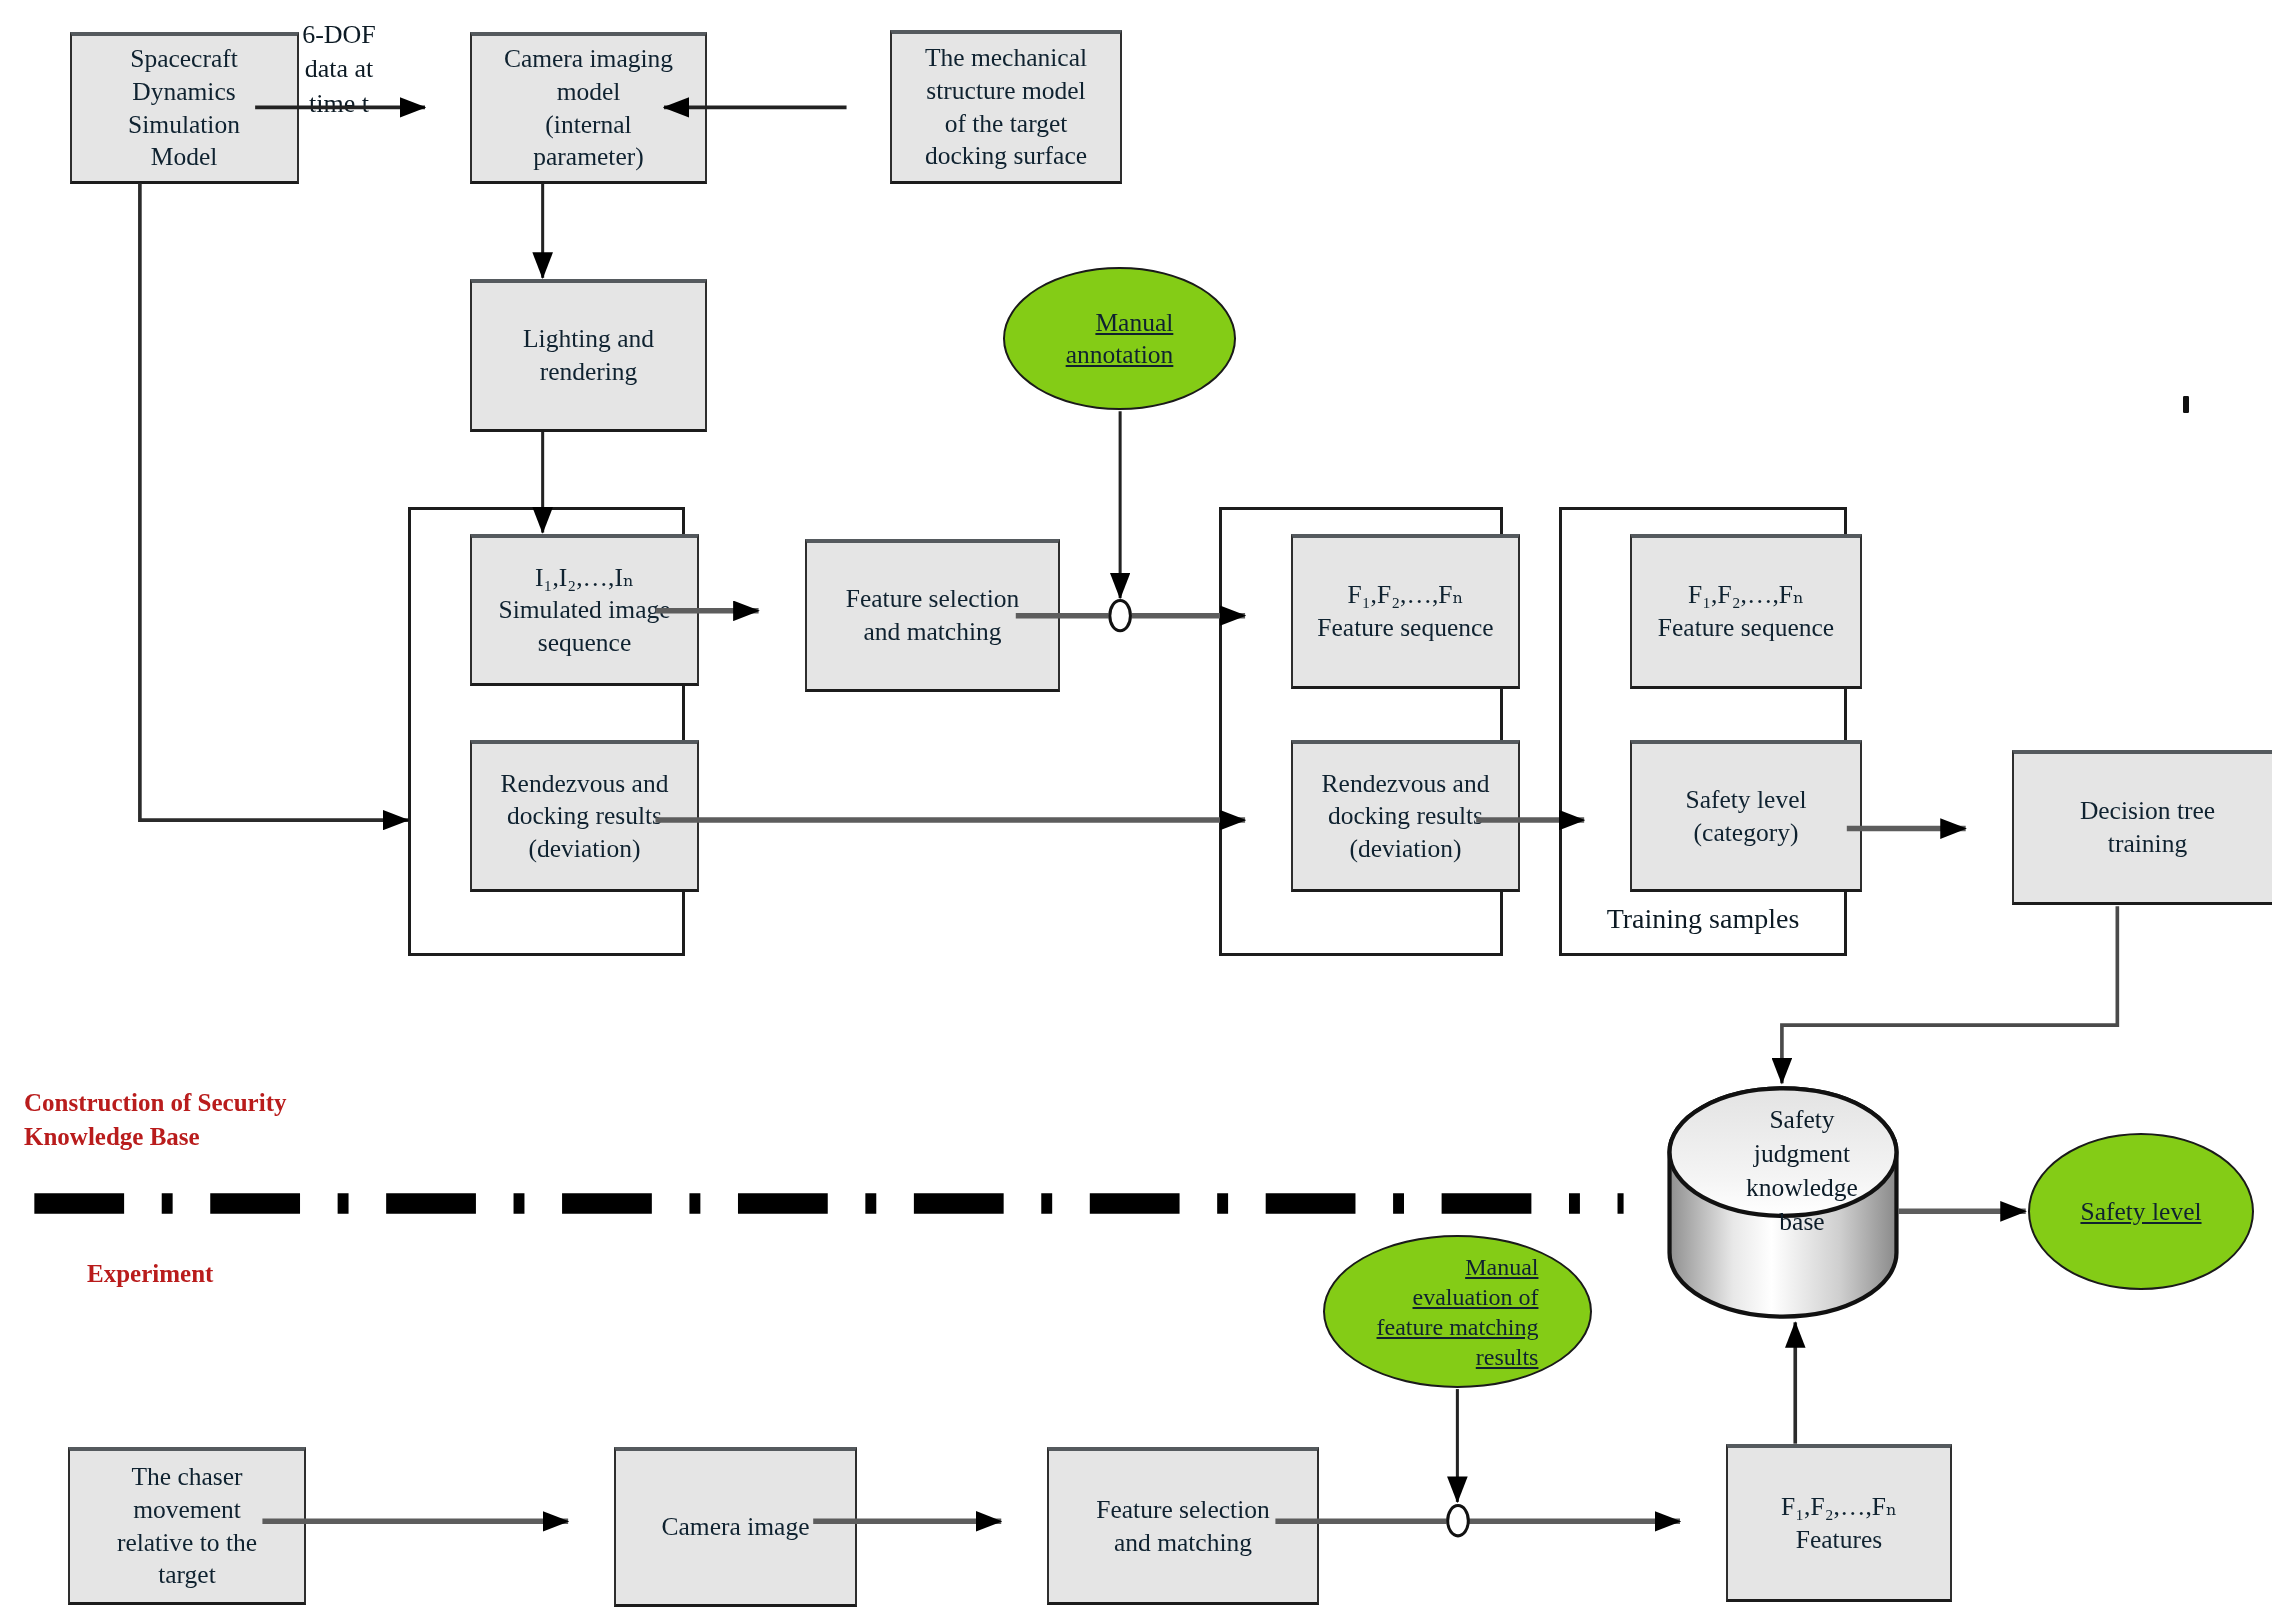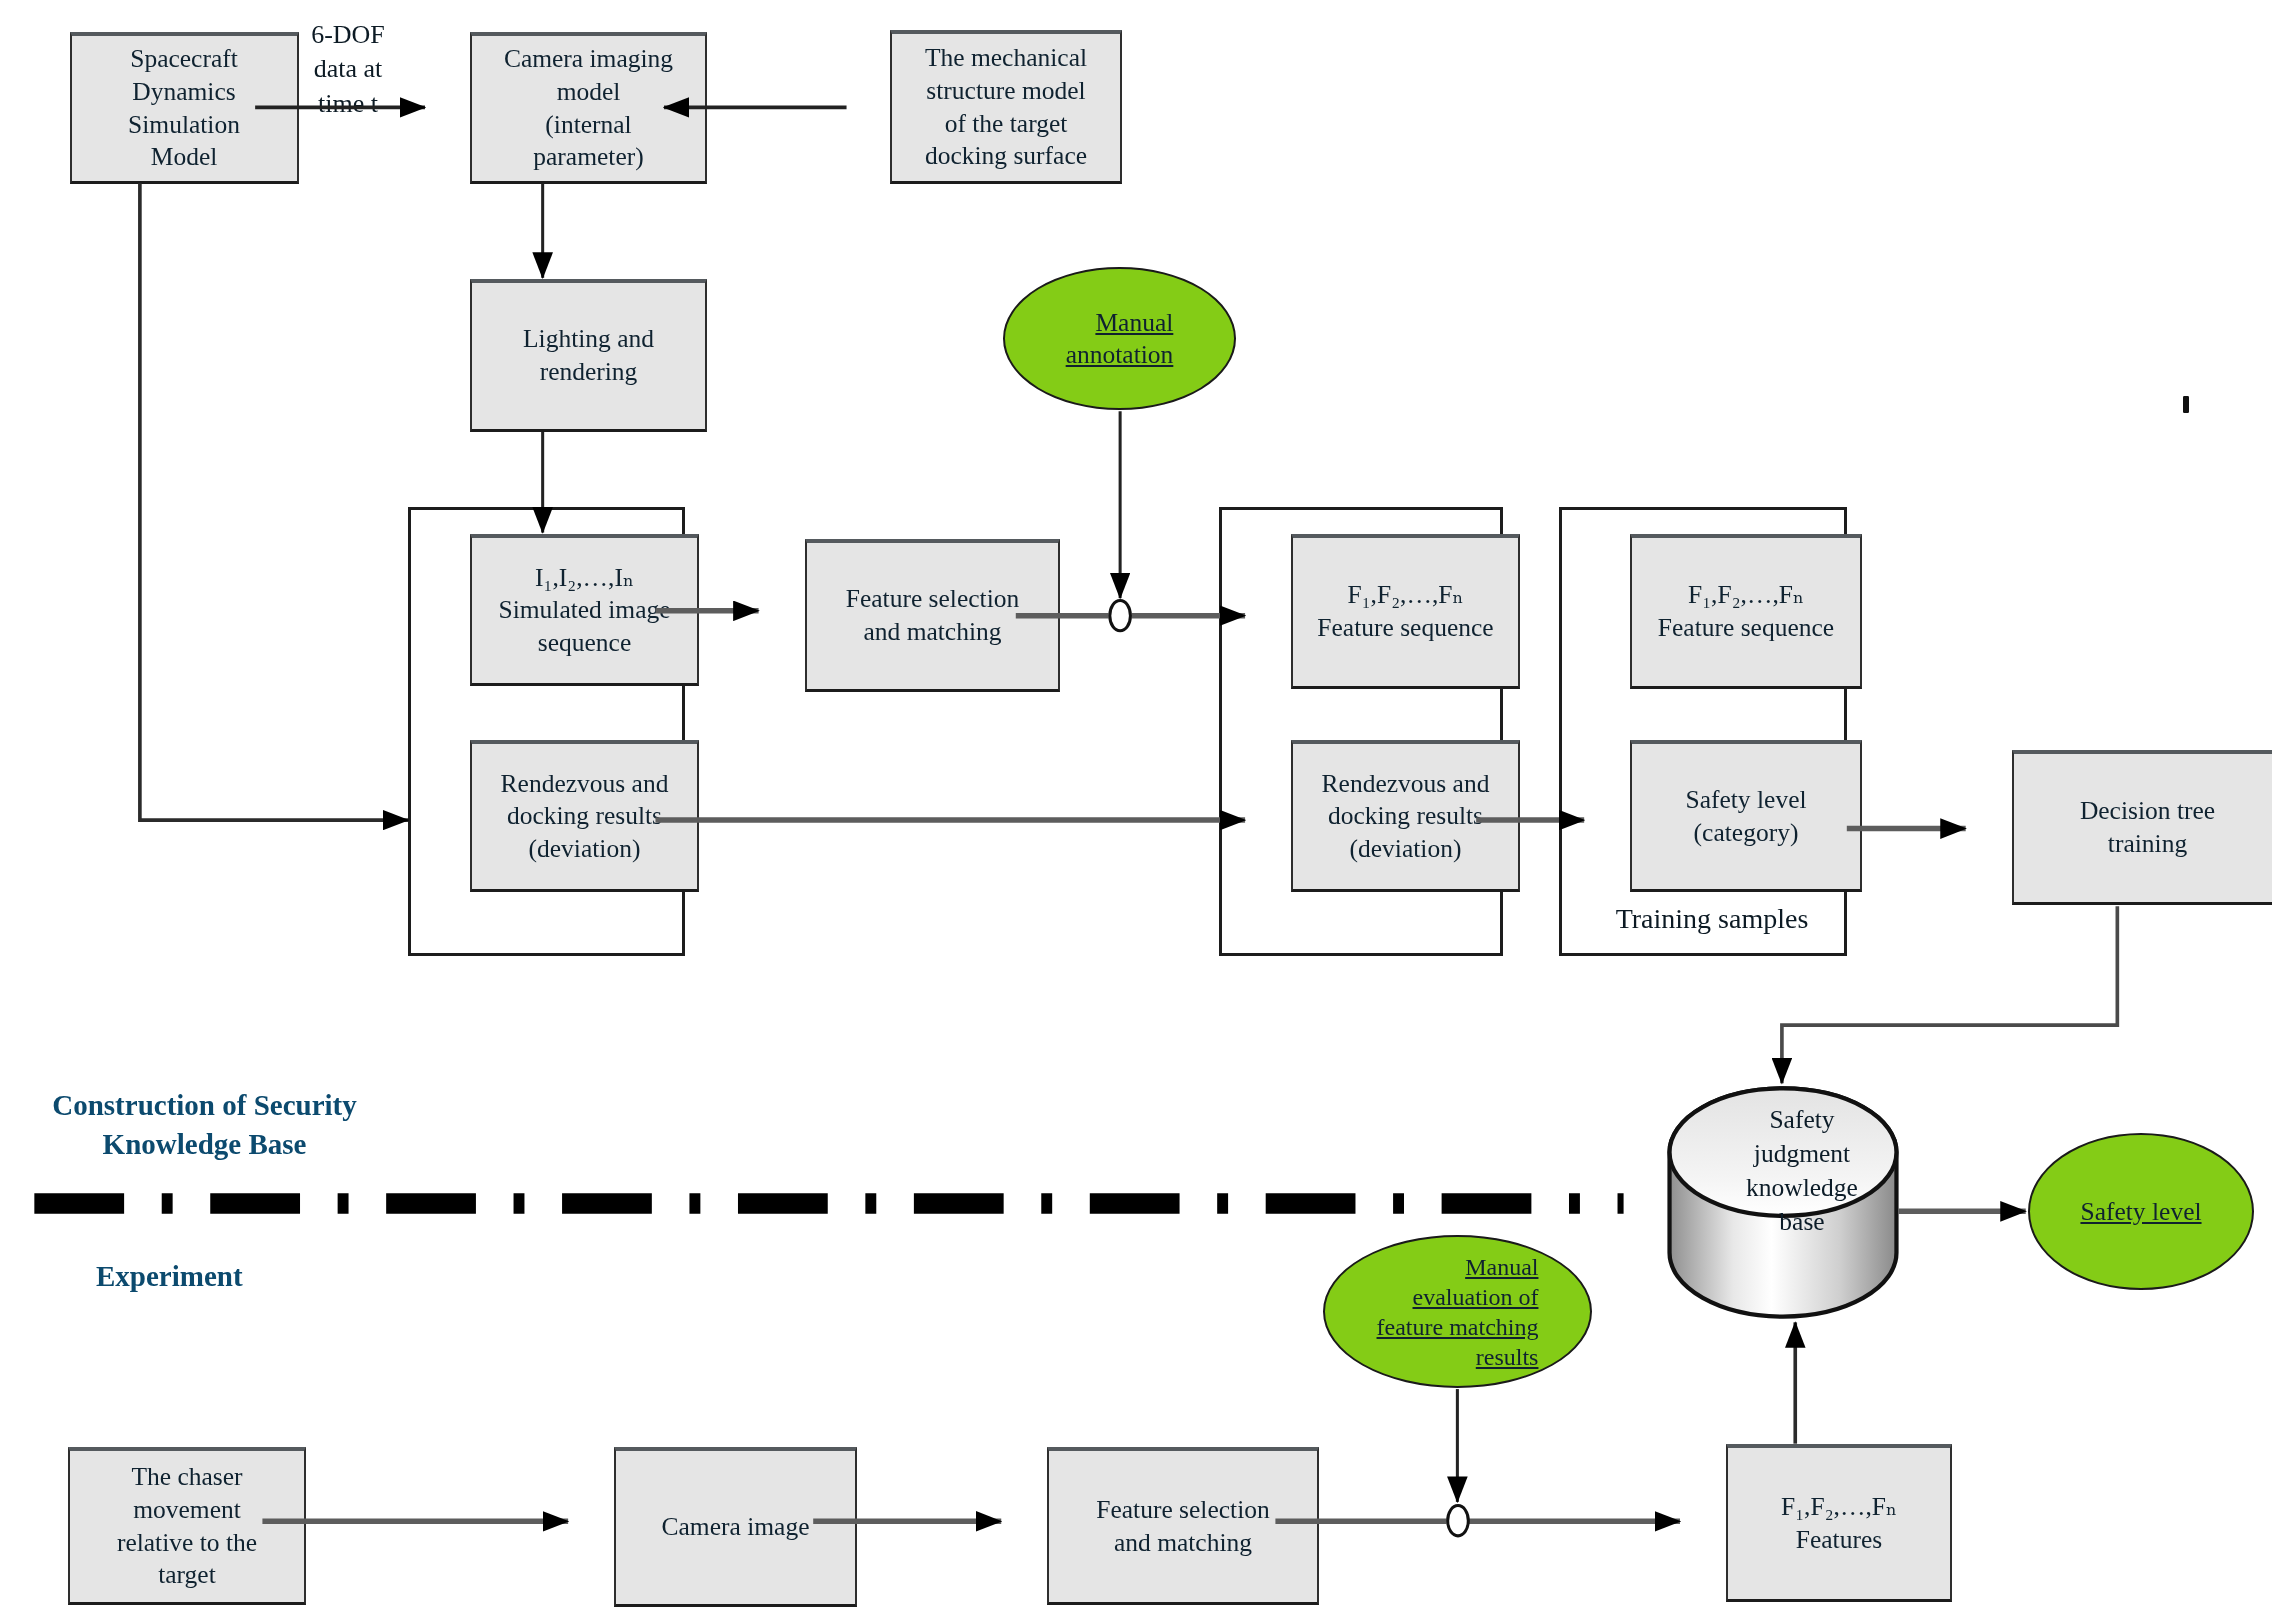--- a/index.html
+++ b/index.html
@@ -36,23 +36,23 @@
     position:absolute;
     background:#84cc16;
     border:2.4px solid #1a1a1a;
     border-radius:50%;
     display:flex;align-items:center;justify-content:center;
     text-align:right;
     box-sizing:border-box;
     text-decoration:underline;
   }
   .oval .t{white-space:pre-line;font-size:25.5px;line-height:1.25;color:#0f2230;}
-  .lbl{position:absolute;white-space:pre-line;margin-left:9px;}
+  .lbl{position:absolute;white-space:pre-line;}
   .lbl.plain{font-size:26px;line-height:1.32;text-align:center;color:#0c1a24;}
-  .lbl.section{font-size:29px;line-height:1.35;font-weight:bold;text-align:center;color:#0c4a6e;}
+  .lbl.section{font-size:25px;line-height:1.35;font-weight:bold;text-align:left;color:#b91c1c;}
   .lbl.caption{font-size:28px;color:#0c1a24;text-align:center;}
   .cyl-wrap{position:absolute;}
   .cyl-label{
     position:absolute;
     width:100%;top:17px;
     text-align:center;
     font-size:25.5px;line-height:1.33;
     white-space:pre-line;color:#0c1c28;padding-left:19px;
   }
   .stray{position:absolute;background:#111;border-radius:1.2px;}

